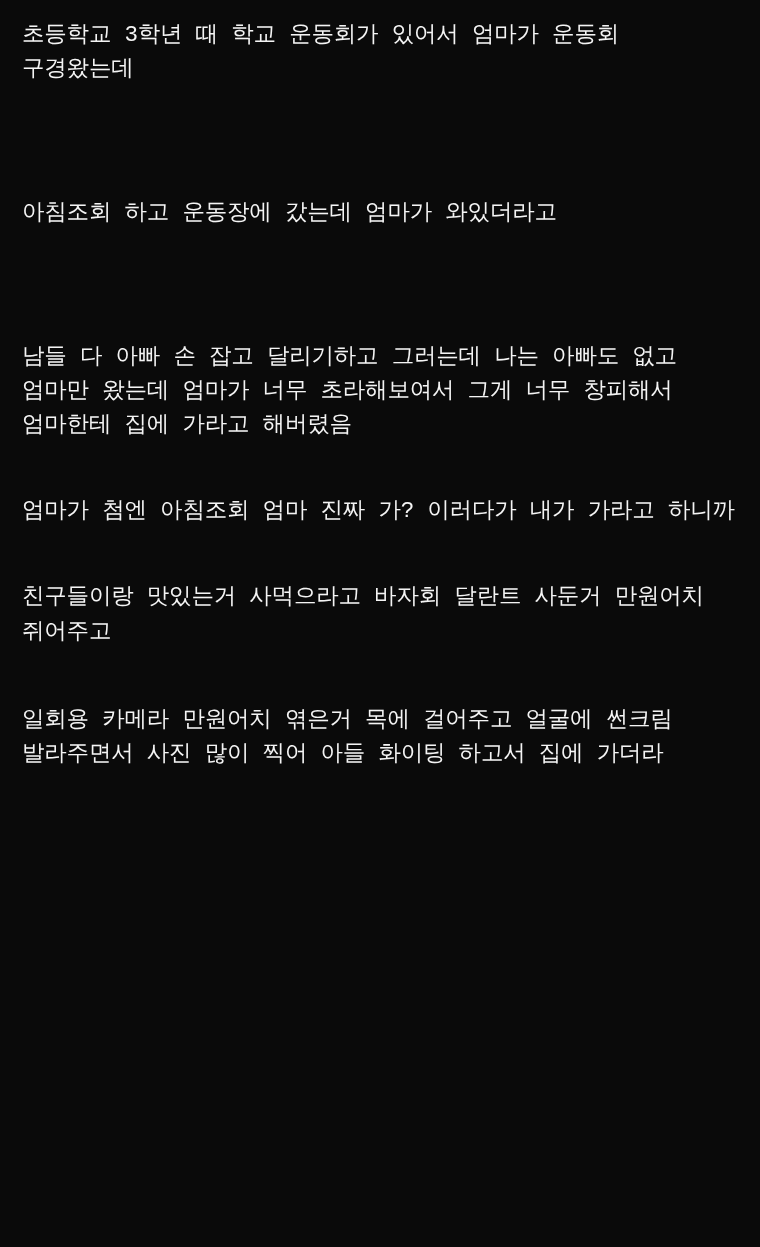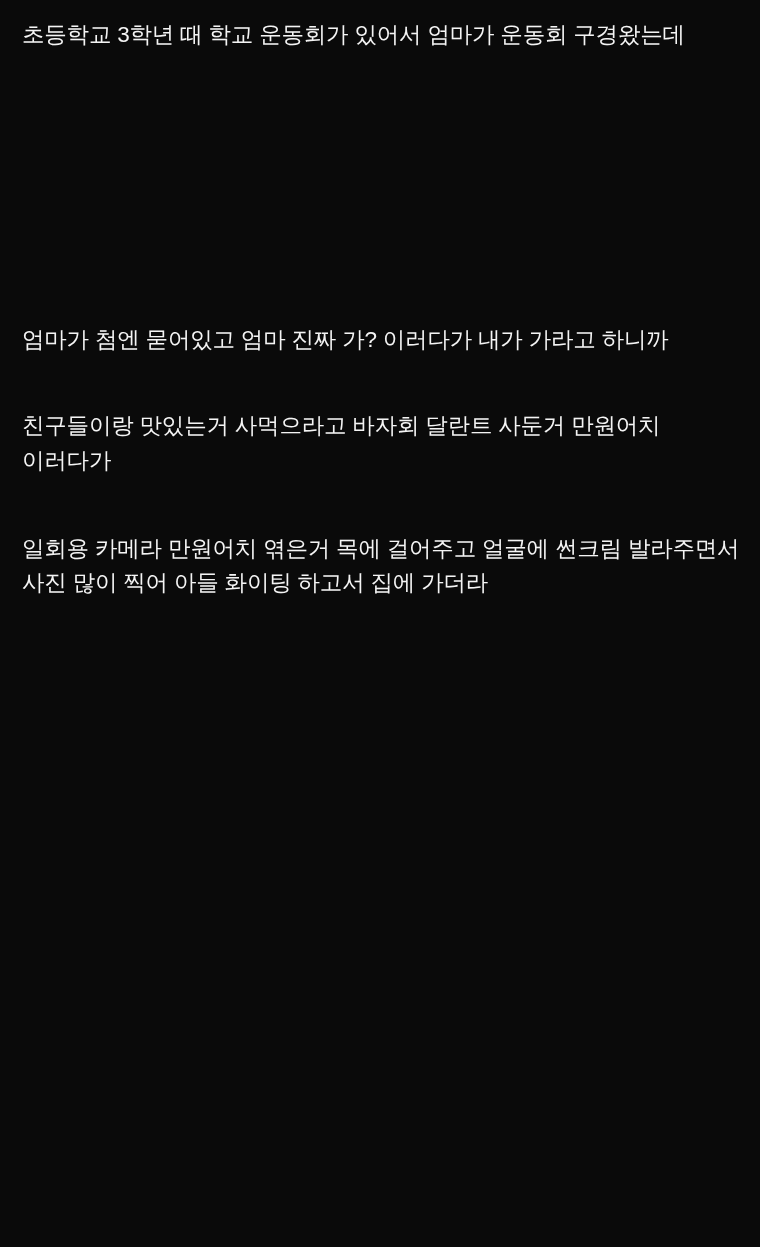--- a/index.html
+++ b/index.html
@@ -25,48 +25,51 @@
     flex-direction: column;
   }
   .para {
     font-size: 22.5px;
     line-height: 1.52;
     letter-spacing: -0.2px;
     color: #f4f4f4;
     word-break: keep-all;
     white-space: pre-wrap;
     margin: 0;
+    font-family: Liberation Mono, monospace;
   }
   .gap-1 { height: 56px; }
   .gap-2 { height: 54px; }
   .gap-3 { height: 54px; }
   .gap-4 { height: 55px; }
   .gap-5 { height: 52px; }
   .gap-6 { height: 52px; }
   .gap-7 { height: 54px; }
   .spacer-bottom { flex: 1 1 auto; min-height: 10px; }
 </style>
 </head>
 <body>
 
 <div class="page">
 
   <p class="para">초등학교 3학년 때 학교 운동회가 있어서 엄마가 운동회 구경왔는데</p>
   <div class="gap-1"></div>
 
   <div class="gap-2"></div>
 
+  <p class="para">아침조회 하고 운동장에 갔는데 엄마가 와있더라고</p>
   <div class="gap-3"></div>
 
   <div class="gap-4"></div>
 
+  <p class="para">남들 다 아빠 손 잡고 달리기하고 그러는데 나는 아빠도 없고 엄마만 왔는데 엄마가 너무 초라해보여서 그게 너무 창피해서 엄마한테 집에 가라고 해버렸음</p>
   <div class="gap-5"></div>
 
-  <p class="para">엄마가 첨엔 묻어있고 엄마 진짜 가? 이러다가 내가 가라고 하니까</p>
+  <p class="para">엄마가 첨엔 아침조회 엄마 진짜 가? 이러다가 내가 가라고 하니까</p>
   <div class="gap-6"></div>
 
-  <p class="para">친구들이랑 맛있는거 사먹으라고 바자회 달란트 사둔거 만원어치 이러다가</p>
+  <p class="para">친구들이랑 맛있는거 사먹으라고 바자회 달란트 사둔거 만원어치 쥐어주고</p>
   <div class="gap-7"></div>
 
   <p class="para">일회용 카메라 만원어치 엮은거 목에 걸어주고 얼굴에 썬크림 발라주면서 사진 많이 찍어 아들 화이팅 하고서 집에 가더라</p>
 
   <div class="spacer-bottom"></div>
 </div>
 
 </body></html>

